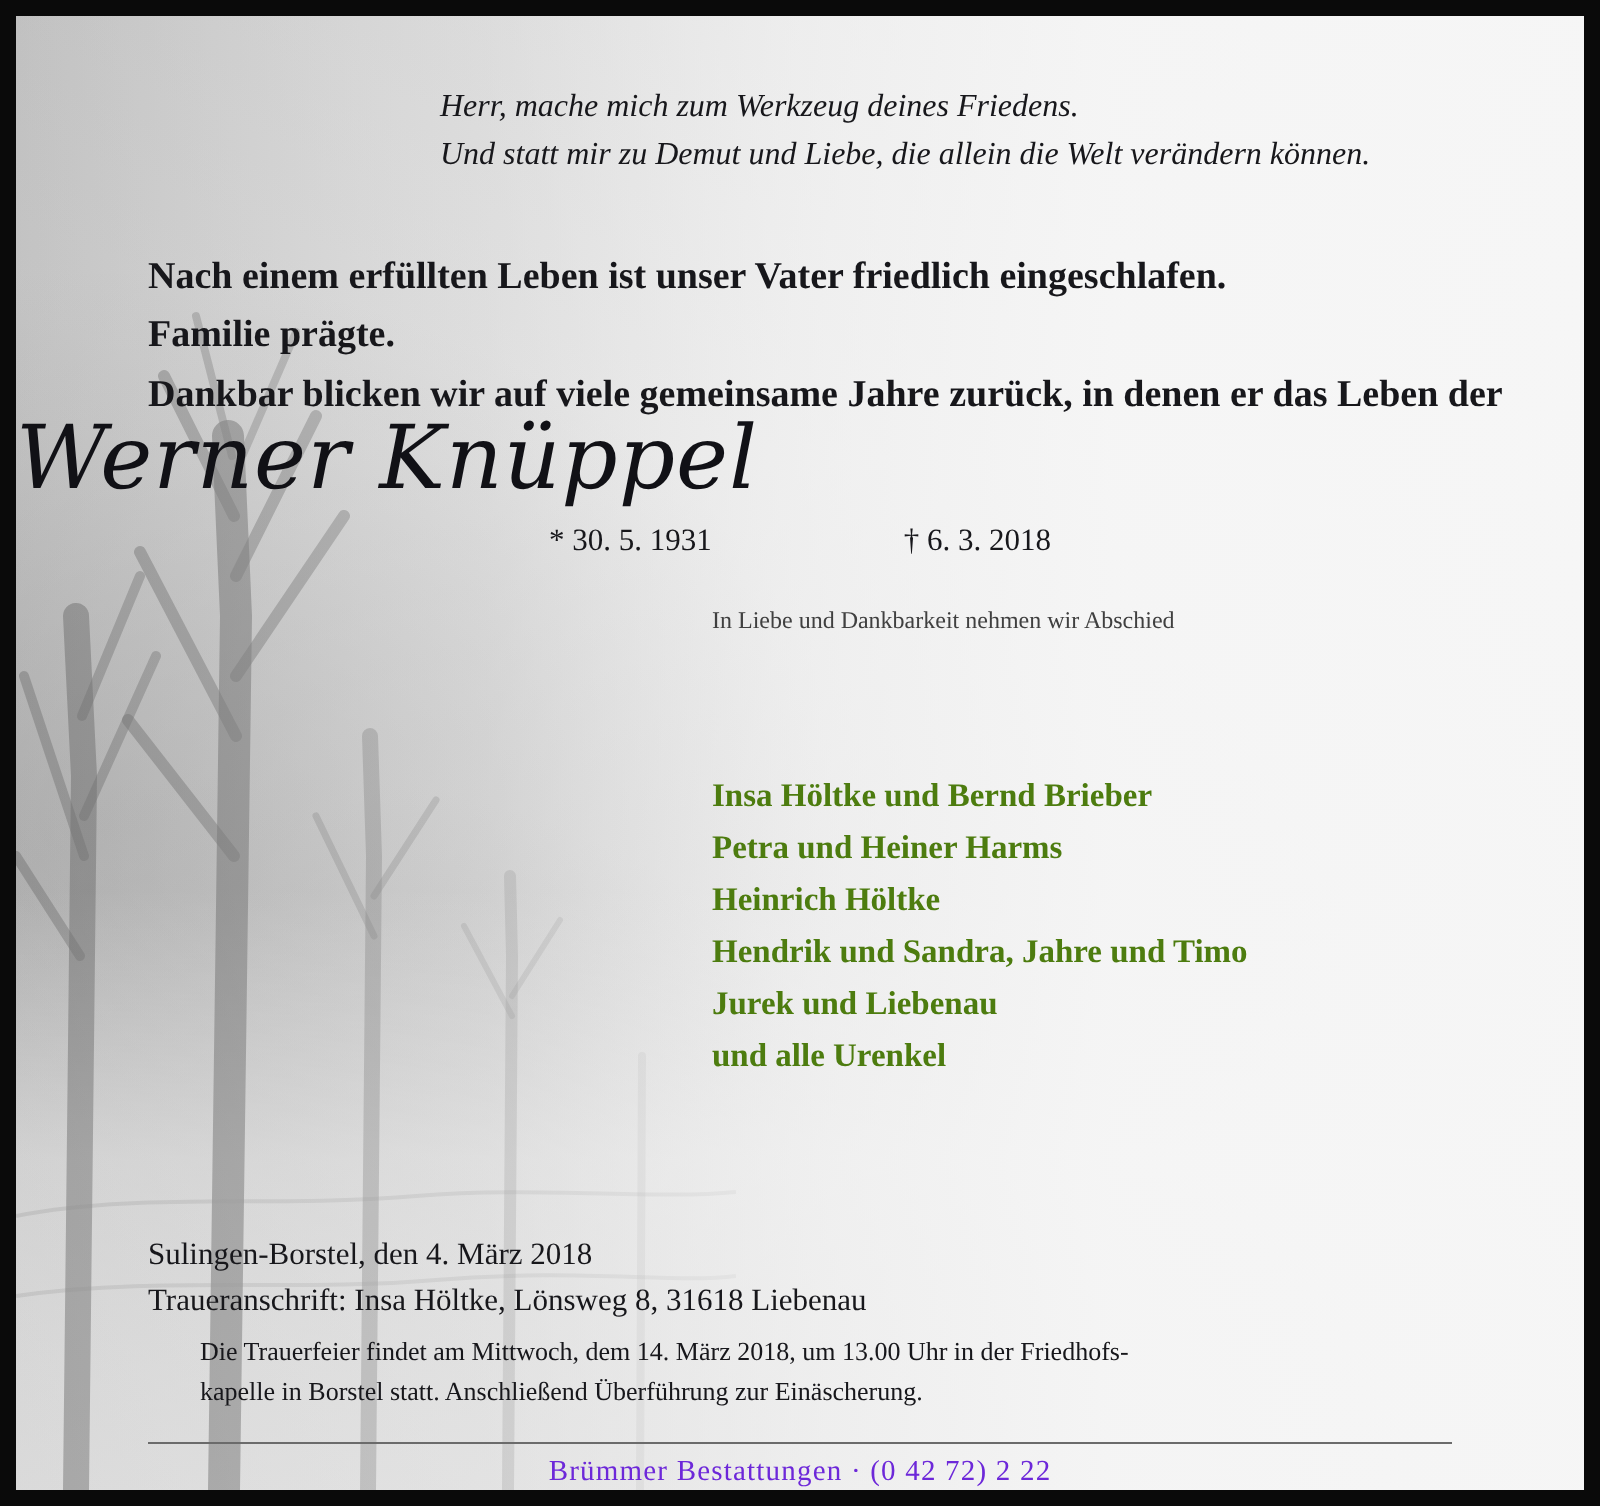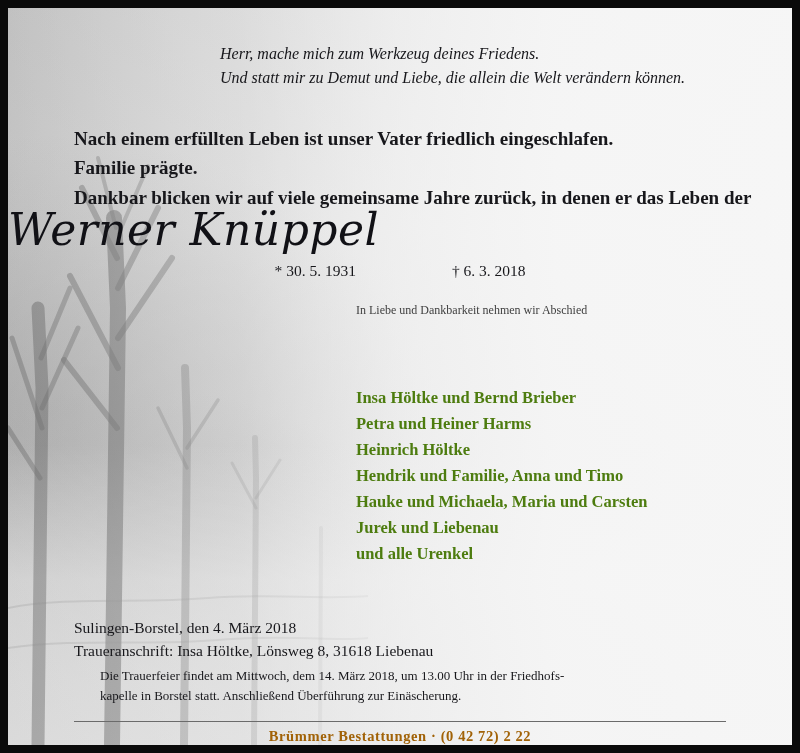--- a/index.html
+++ b/index.html
@@ -151,22 +151,21 @@
     border-top: 1px solid #6b6b6b;
   }
   .footer {
     position: absolute;
     left: 0;
     right: 0;
     top: 720px;
     text-align: center;
     font-size: 14.5px;
     letter-spacing: 0.6px;
-    color: #a16207;
-    font-weight: bold;
+    color: #6d28d9;
   }
 </style>
 </head>
 <body>
 
 <div class="page">
   <div class="inner">
 
     <div class="photo"></div>
 
@@ -209,22 +208,21 @@
       <div class="dates">
         <span class="birth">* 30. 5. 1931</span><span class="death">† 6. 3. 2018</span>
       </div>
 
       <div class="farewell">In Liebe und Dankbarkeit nehmen wir Abschied</div>
 
       <div class="family">
         <div>Insa Höltke und Bernd Brieber</div>
         <div>Petra und Heiner Harms</div>
         <div>Heinrich Höltke</div>
-        <div>Hendrik und Familie, Anna und Timo</div>
-        <div>Hauke und Michaela, Maria und Carsten</div>
+        <div>Hendrik und Sandra, Jahre und Timo</div>
         <div>Jurek und Liebenau</div>
         <div>und alle Urenkel</div>
       </div>
 
       <div class="place">
         <div>Sulingen-Borstel, den 4. März 2018</div>
         <div>Traueranschrift: Insa Höltke, Lönsweg 8, 31618 Liebenau</div>
       </div>
 
       <div class="service">

